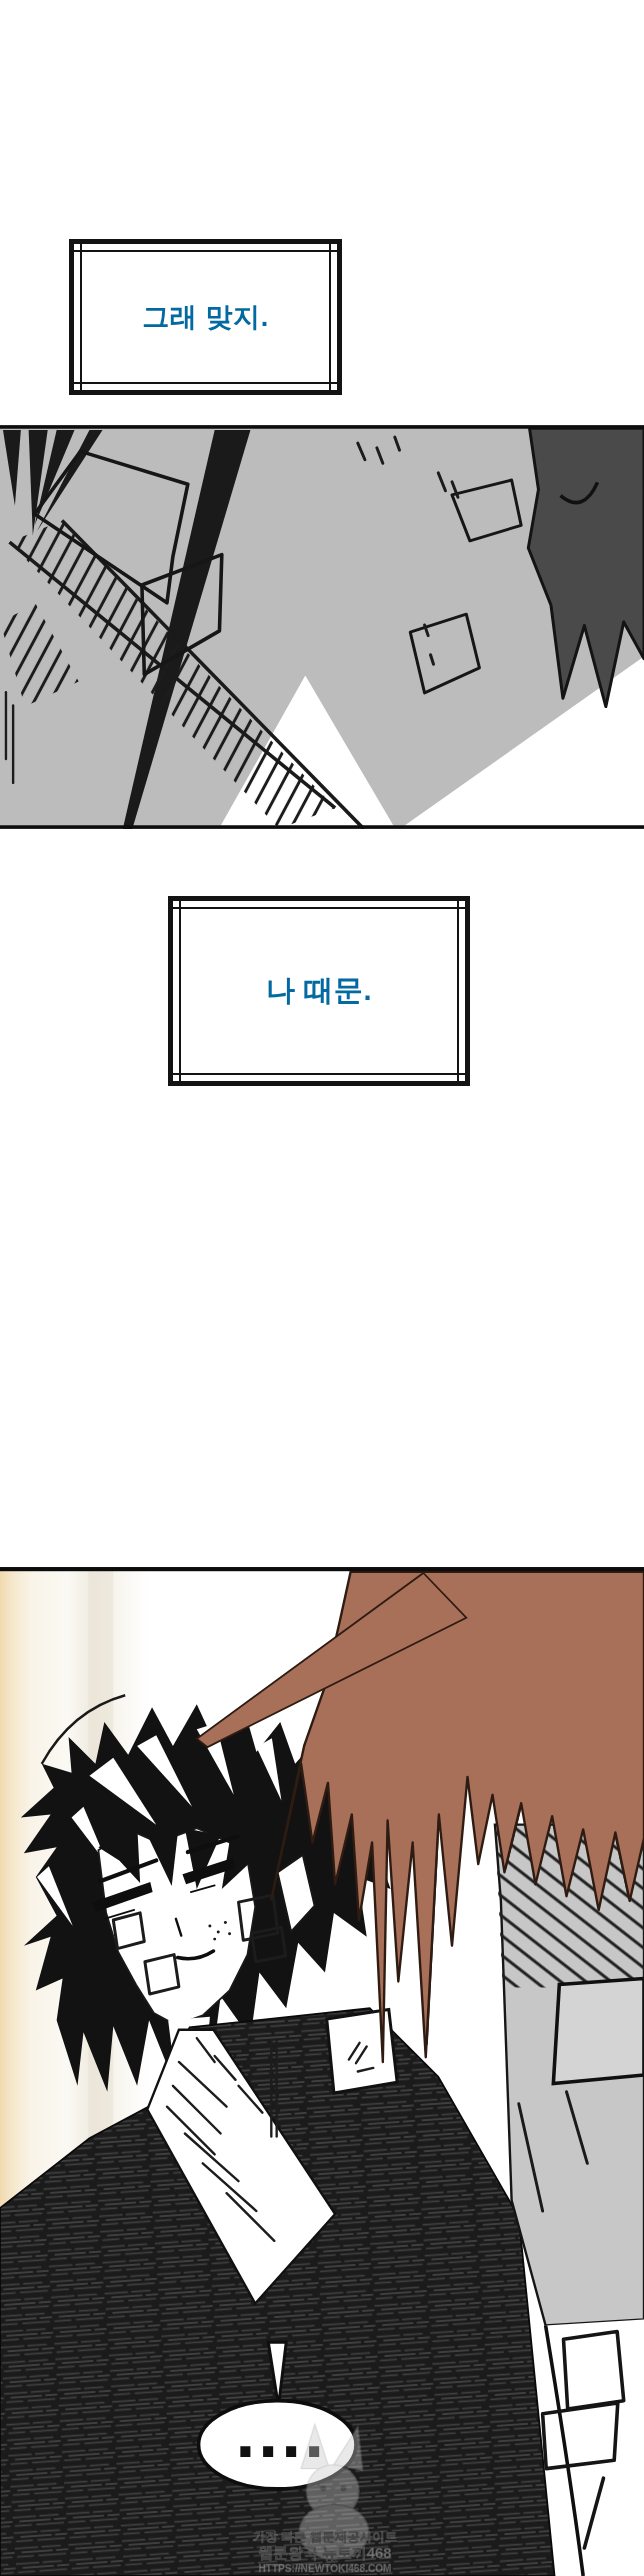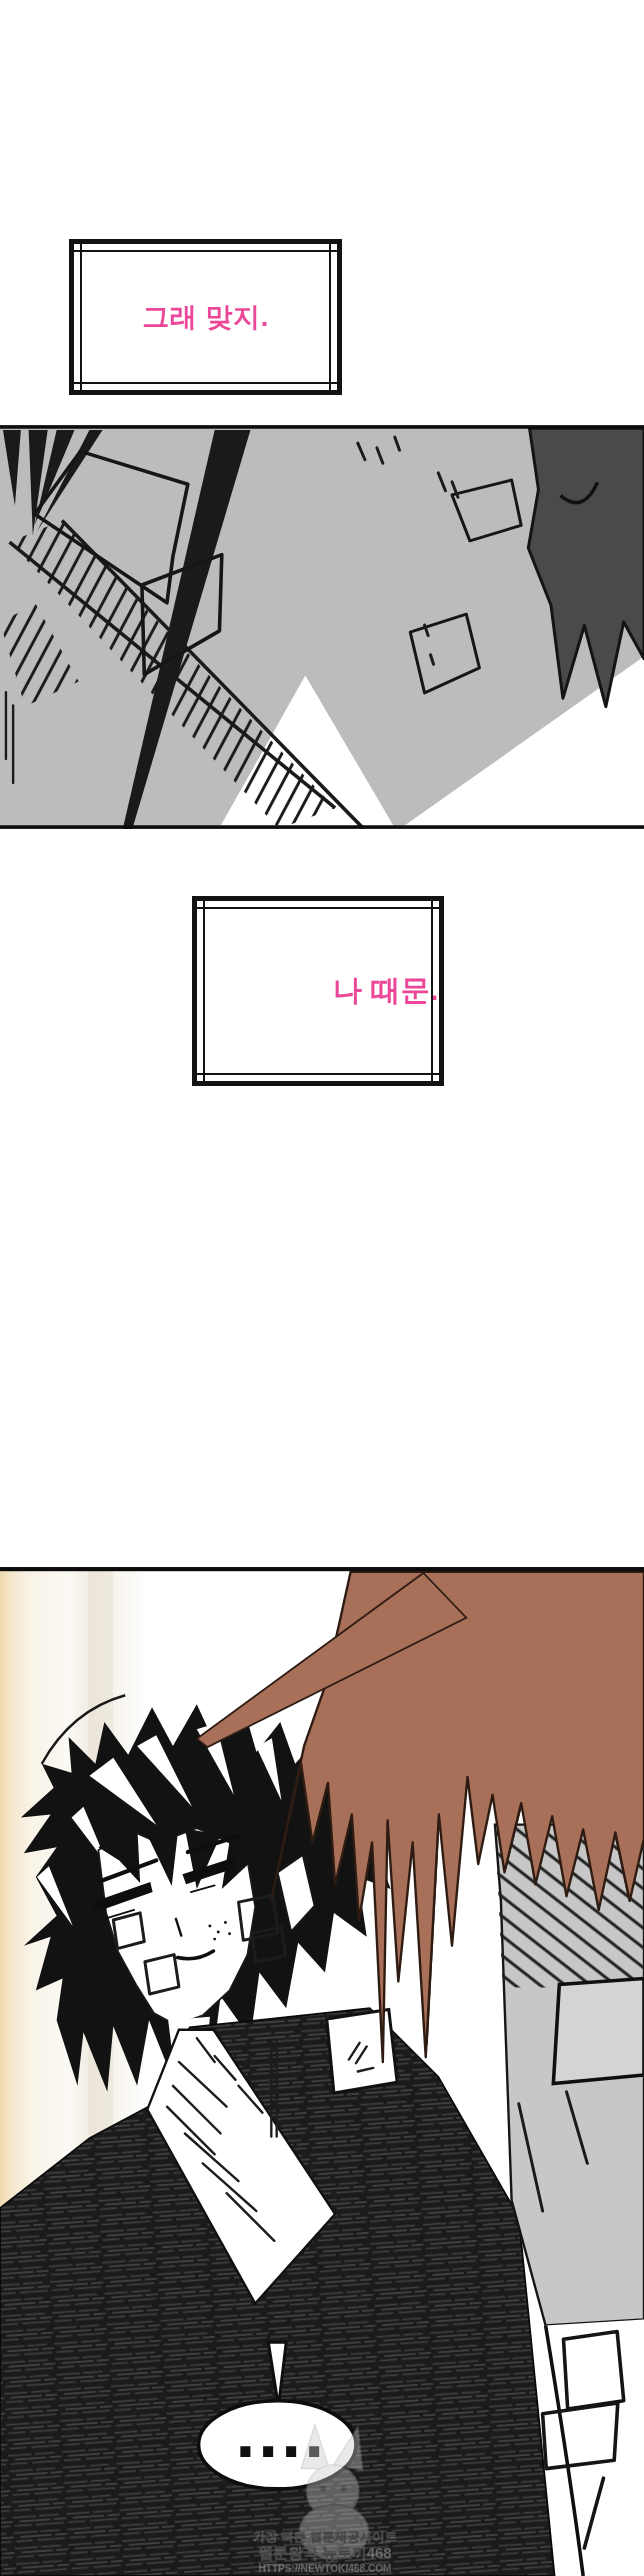--- a/index.html
+++ b/index.html
@@ -6,21 +6,21 @@
   .page{position:relative;width:644px;height:2576px;background:#ffffff;overflow:hidden;
         font-family:"Liberation Sans", sans-serif;}
   
   .caption{position:absolute;background:#ffffff;border:5.4px solid #131313;box-sizing:border-box;
            display:flex;align-items:center;justify-content:center;}
   .caption .cl{position:absolute;background:#131313;}
   .cl-top{left:0;right:0;height:2.4px;top:6px;}
   .cl-bottom{left:0;right:0;height:2.4px;bottom:6px;}
   .cl-left{top:0;bottom:0;width:2.4px;left:6px;}
   .cl-right{top:0;bottom:0;width:2.4px;right:6px;}
-  .caption-text{font-weight:700;color:#ec4899;letter-spacing:0.6px;white-space:nowrap;}
+  .caption-text{font-weight:700;color:#0369a1;letter-spacing:0.6px;white-space:nowrap;}
   #caption1 .caption-text{font-size:27px;}
   #caption2 .caption-text{font-size:29px;}
   .panel{position:absolute;left:0;display:block;}
 </style>
 </head>
 <body>
 
 <div class="page">
 
   <div class="caption" id="caption1" style="left:69px;top:239px;width:273px;height:156px;">
@@ -76,21 +76,21 @@
       <line x1="712" y1="335" x2="718" y2="353"></line>
       <line x1="722" y1="385" x2="727" y2="401"></line>
       <line x1="10" y1="448" x2="10" y2="560" stroke-width="4"></line>
       <line x1="22" y1="470" x2="22" y2="600" stroke-width="4"></line>
     </g>
 
     <rect x="0" y="0" width="1080" height="6" fill="#0d0d0d"></rect>
     <rect x="0" y="671" width="1080" height="6" fill="#0d0d0d"></rect>
   </svg>
 
-  <div class="caption" id="caption2" style="left:192px;top:896px;width:252px;height:190px;justify-content:flex-end;">
+  <div class="caption" id="caption2" style="left:168px;top:896px;width:302px;height:190px;">
     <div class="cl cl-top"></div>
     <div class="cl cl-bottom"></div>
     <div class="cl cl-left"></div>
     <div class="cl cl-right"></div>
     <span class="caption-text">나 때문.</span>
   </div>
 
   <svg class="panel" style="top:1567px;" width="644" height="1009" viewBox="0 0 1080 1692">
     <defs>
       <linearGradient id="wallGrad" x1="0" y1="0" x2="1" y2="0">

